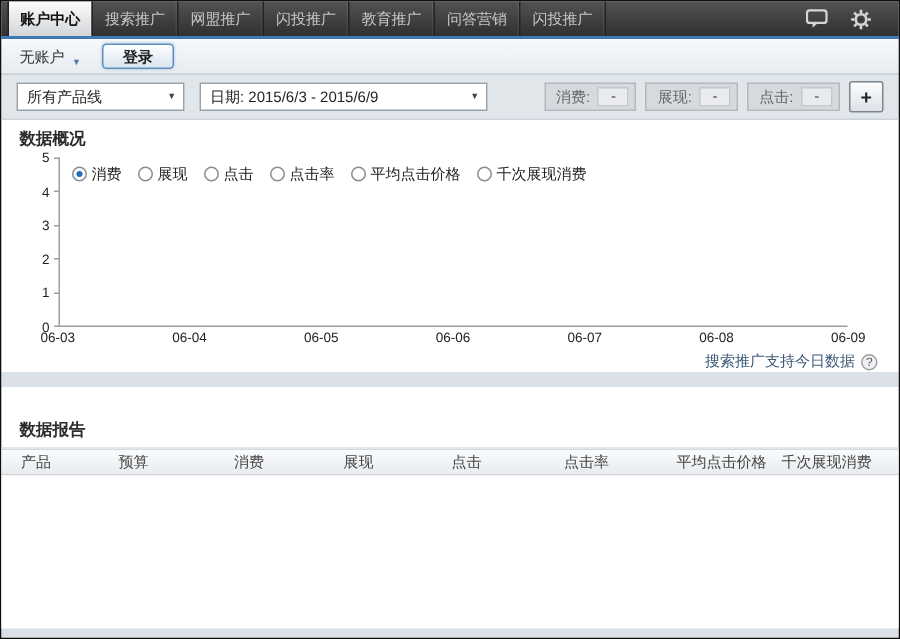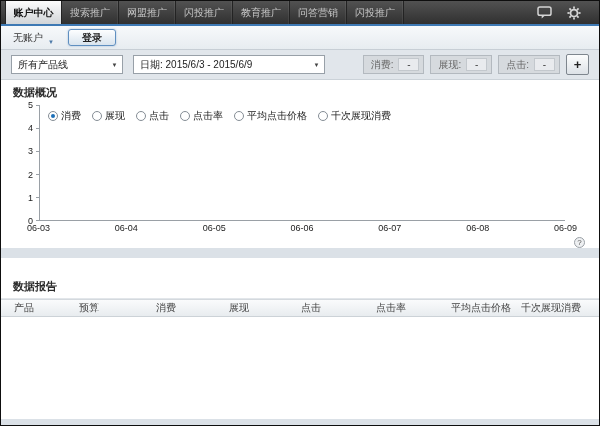--- a/index.html
+++ b/index.html
@@ -222,20 +222,21 @@
     <div class="x-labels">
       <span>06-03</span>
       <span>06-04</span>
       <span>06-05</span>
       <span>06-06</span>
       <span>06-07</span>
       <span>06-08</span>
       <span>06-09</span>
     </div>
     <div class="note-row">
+      <span>搜索推广支持今日数据</span>
       <span class="help-icon">?</span>
     </div>
   </div>
 
   <div class="band"></div>
 
   <div class="section-report">
     <div class="report-title">数据报告</div>
     <div class="table-header">
       <div class="th th-0">产品</div>

